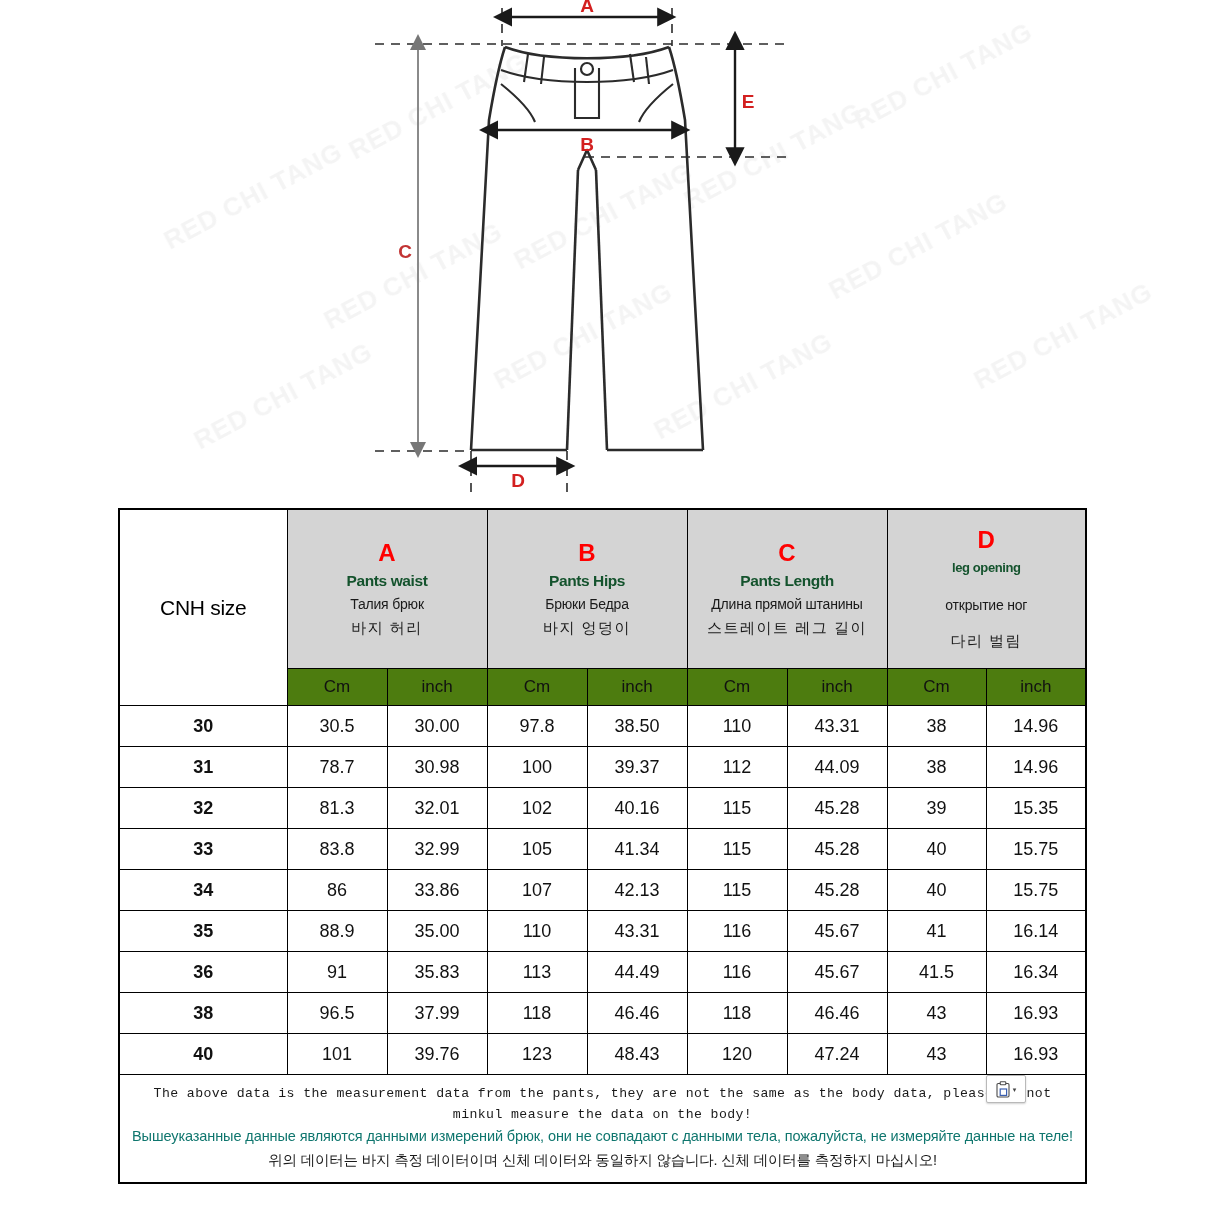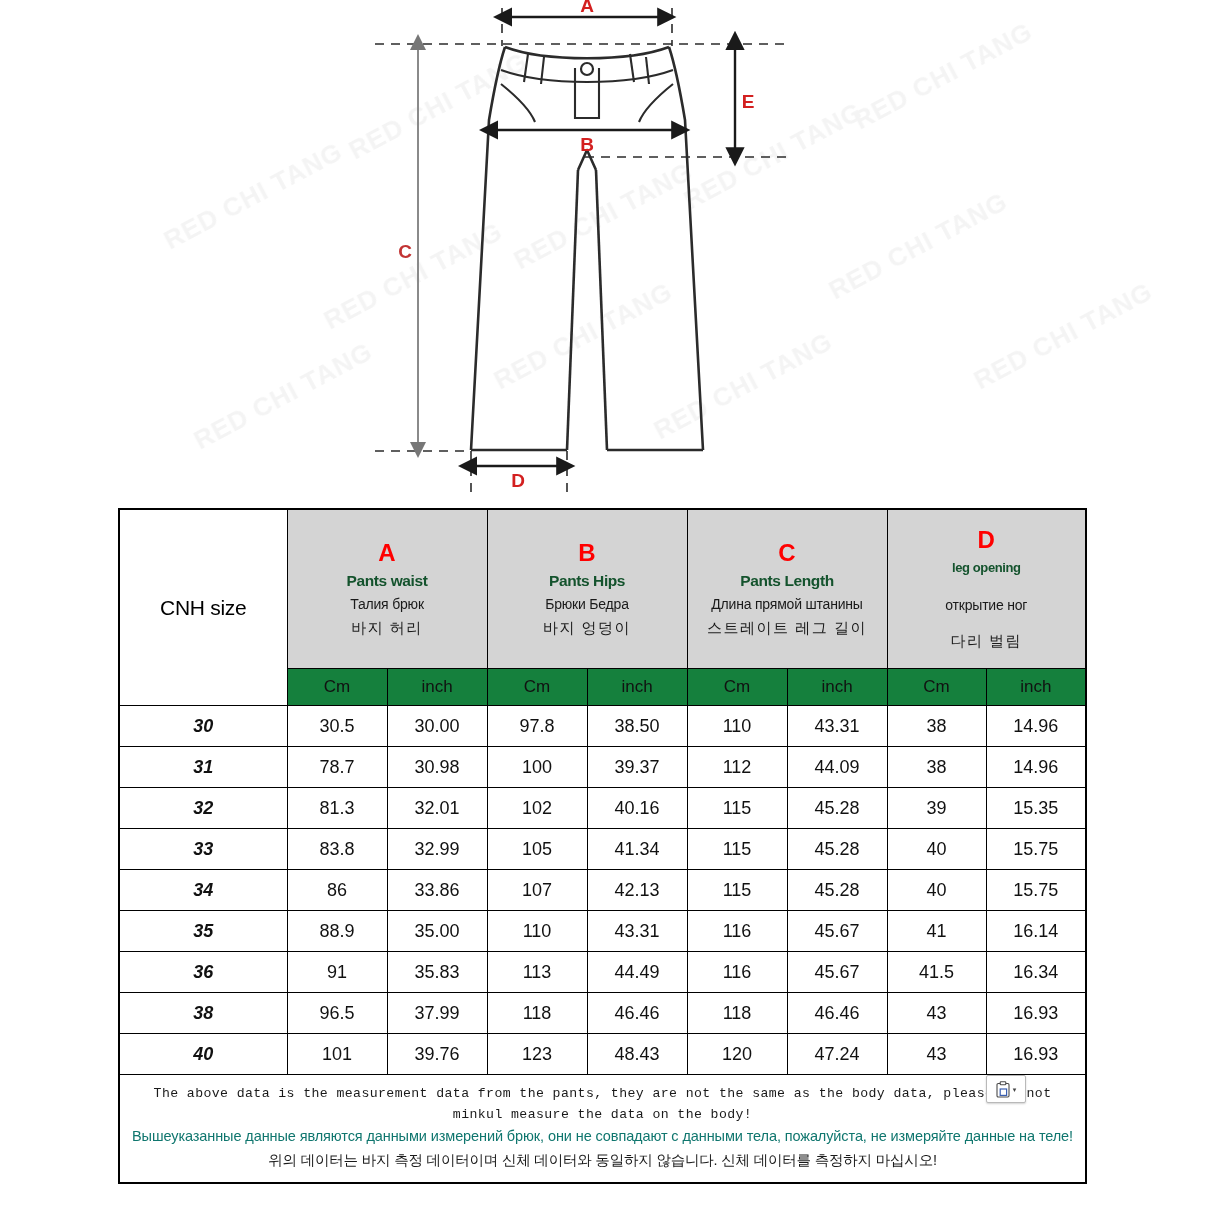--- a/index.html
+++ b/index.html
@@ -91,28 +91,27 @@
     background: #ffffff;
     font-weight: normal;
     font-size: 21px;
     color: #000;
     letter-spacing: -0.3px;
   }
   .unit-row td {
     height: 36px;
     font-size: 17px;
     color: #111;
-    background: #15803d;
+    background: #4d7c0f;
   }
   .size-cell {
     background: #ffff00;
     font-weight: bold;
     font-size: 20px;
     color: #000;
-    font-style: italic;
   }
   .data-row td {
     height: 40px;
     font-size: 18px;
     color: #111;
     background: #ffffff;
   }
   .note-cell {
     padding: 8px 6px 10px 6px !important;
     background: #ffffff;

